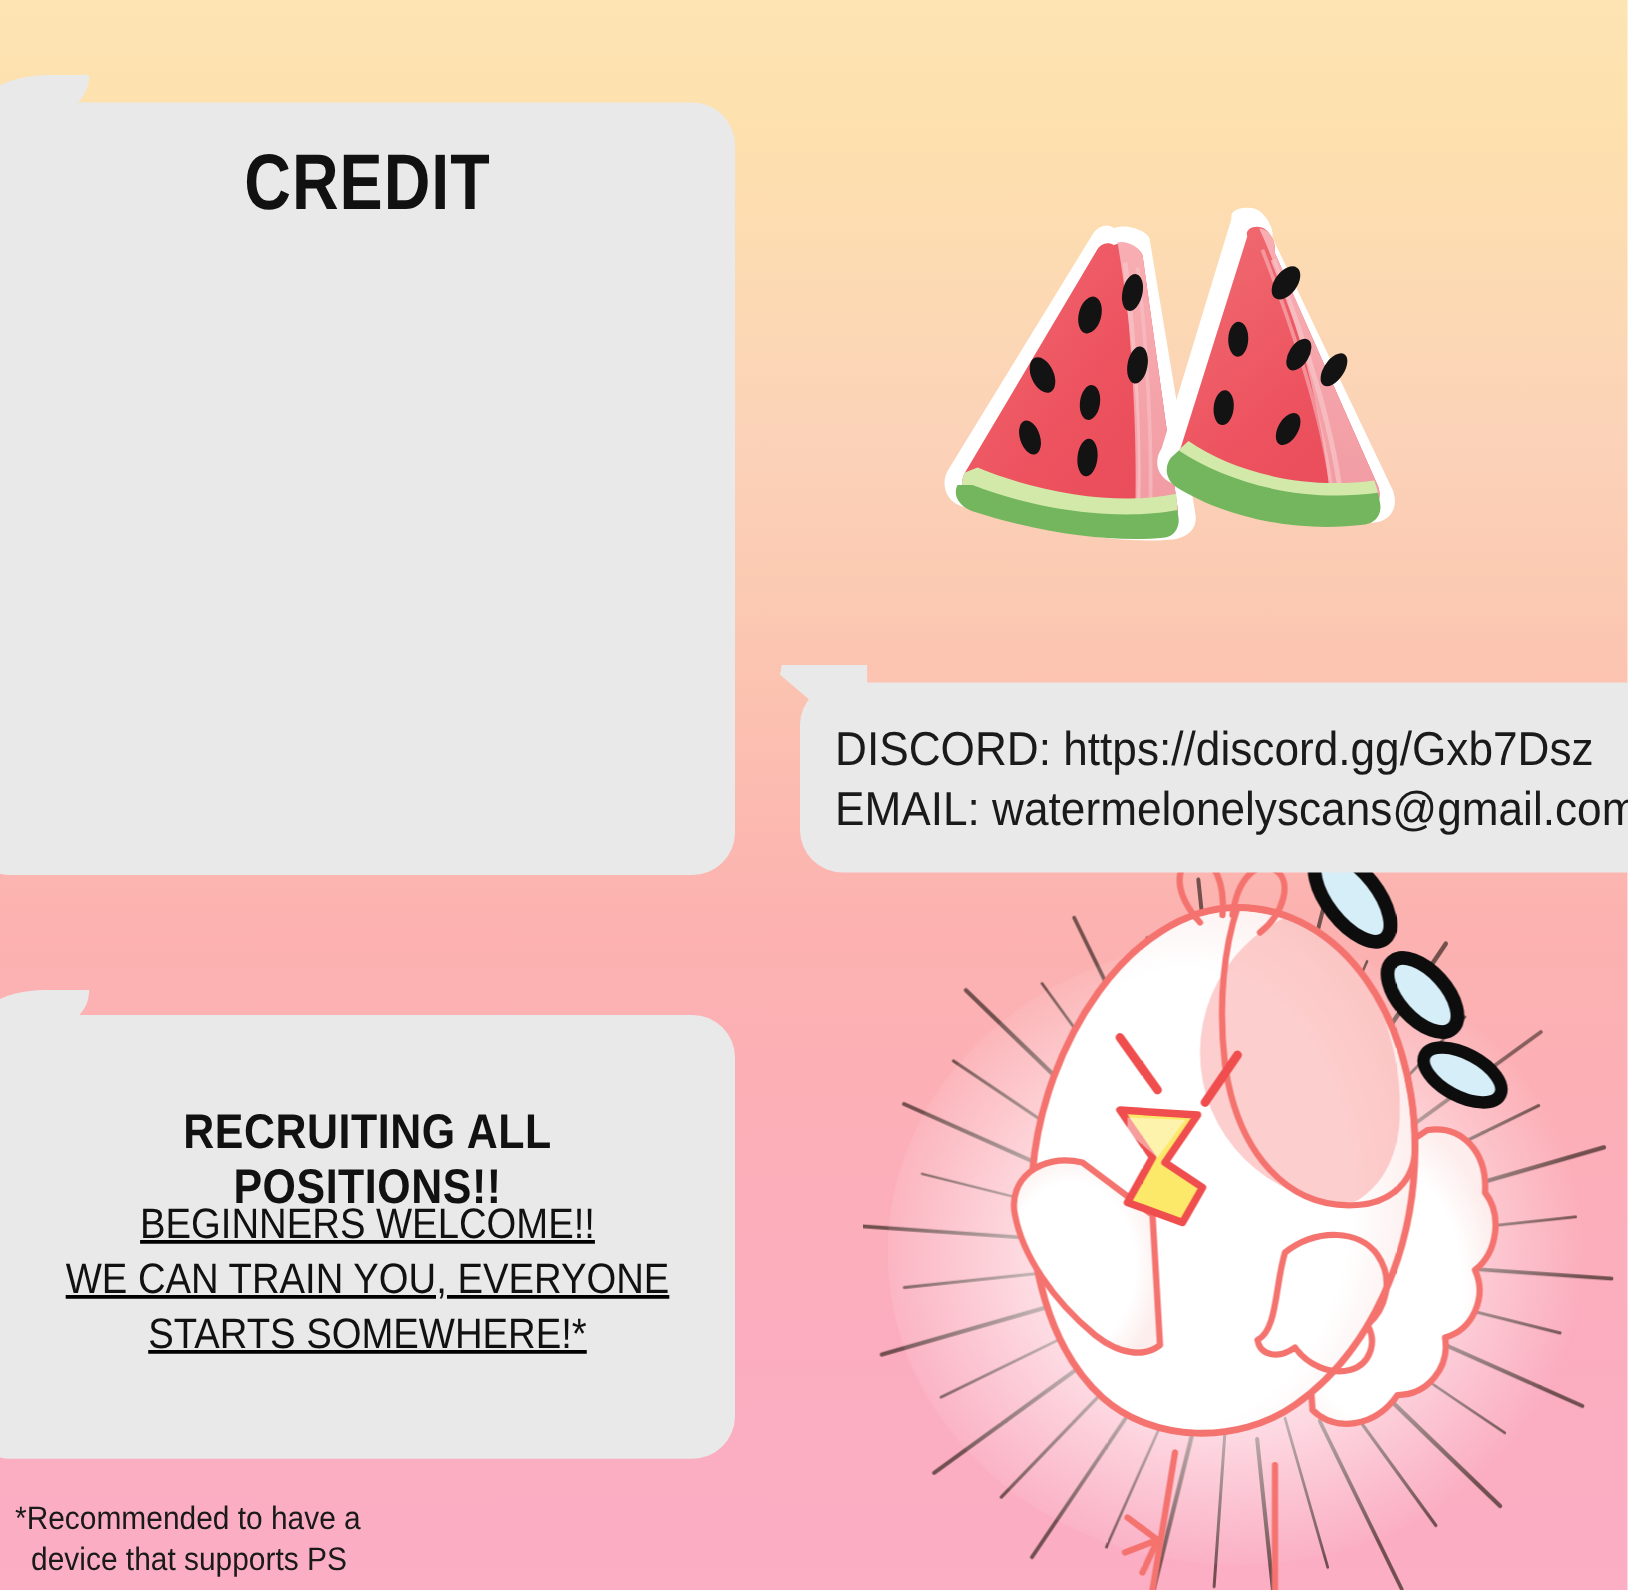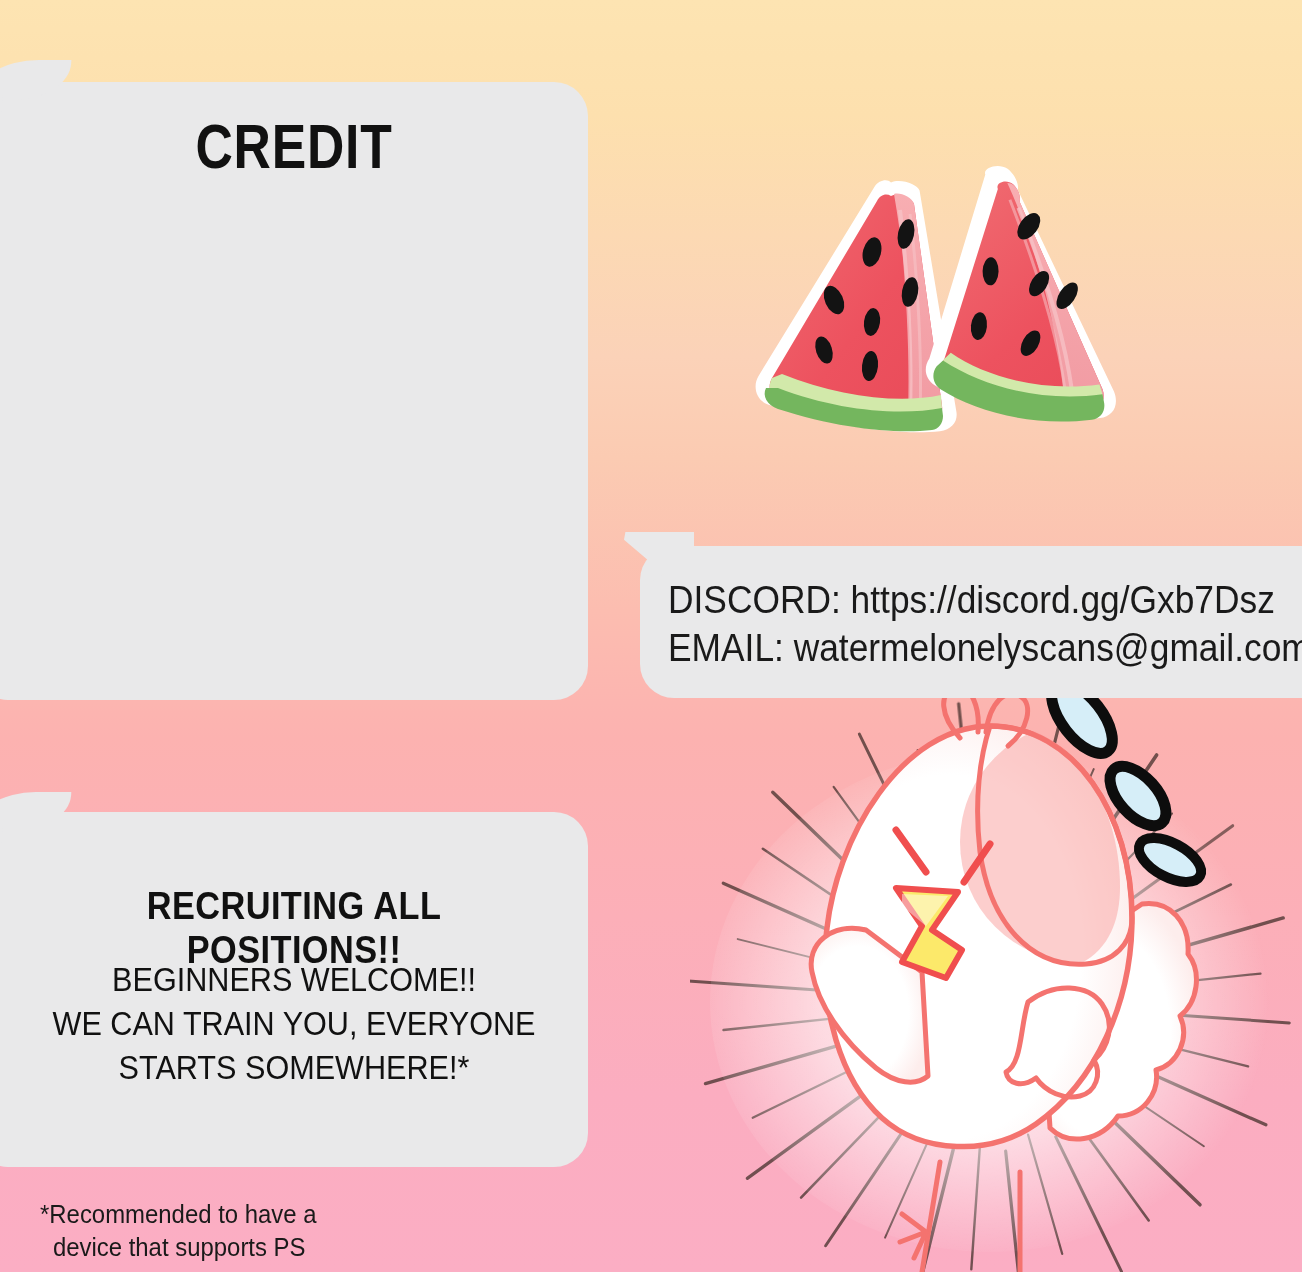--- a/index.html
+++ b/index.html
@@ -160,36 +160,36 @@
     letter-spacing: 0.5px;
     font-family: "Liberation Sans Narrow", "Liberation Sans", sans-serif;
     transform: scaleX(0.88);
   }
   #recruit-body {
     position: absolute;
     left: 26px;
     right: 0;
     top: 145px;
     text-align: center;
+    text-decoration: underline;
   }
   .recruit-line {
     font-size: 34px;
     line-height: 44px;
     color: #111;
     font-family: "Liberation Sans Narrow", "Liberation Sans", sans-serif;
     transform: scaleX(0.9);
   }
 
   
   #footnote {
     position: absolute;
     left: 12px;
     top: 1198px;
     width: 420px;
-    margin-left: 28px;
   }
   .footnote-line {
     font-size: 26px;
     line-height: 33px;
     color: #1a1a1a;
     font-family: "Liberation Sans Narrow", "Liberation Sans", sans-serif;
     transform-origin: left center;
     transform: scaleX(0.92);
   }
   .footnote-line.indent { padding-left: 14px; }

